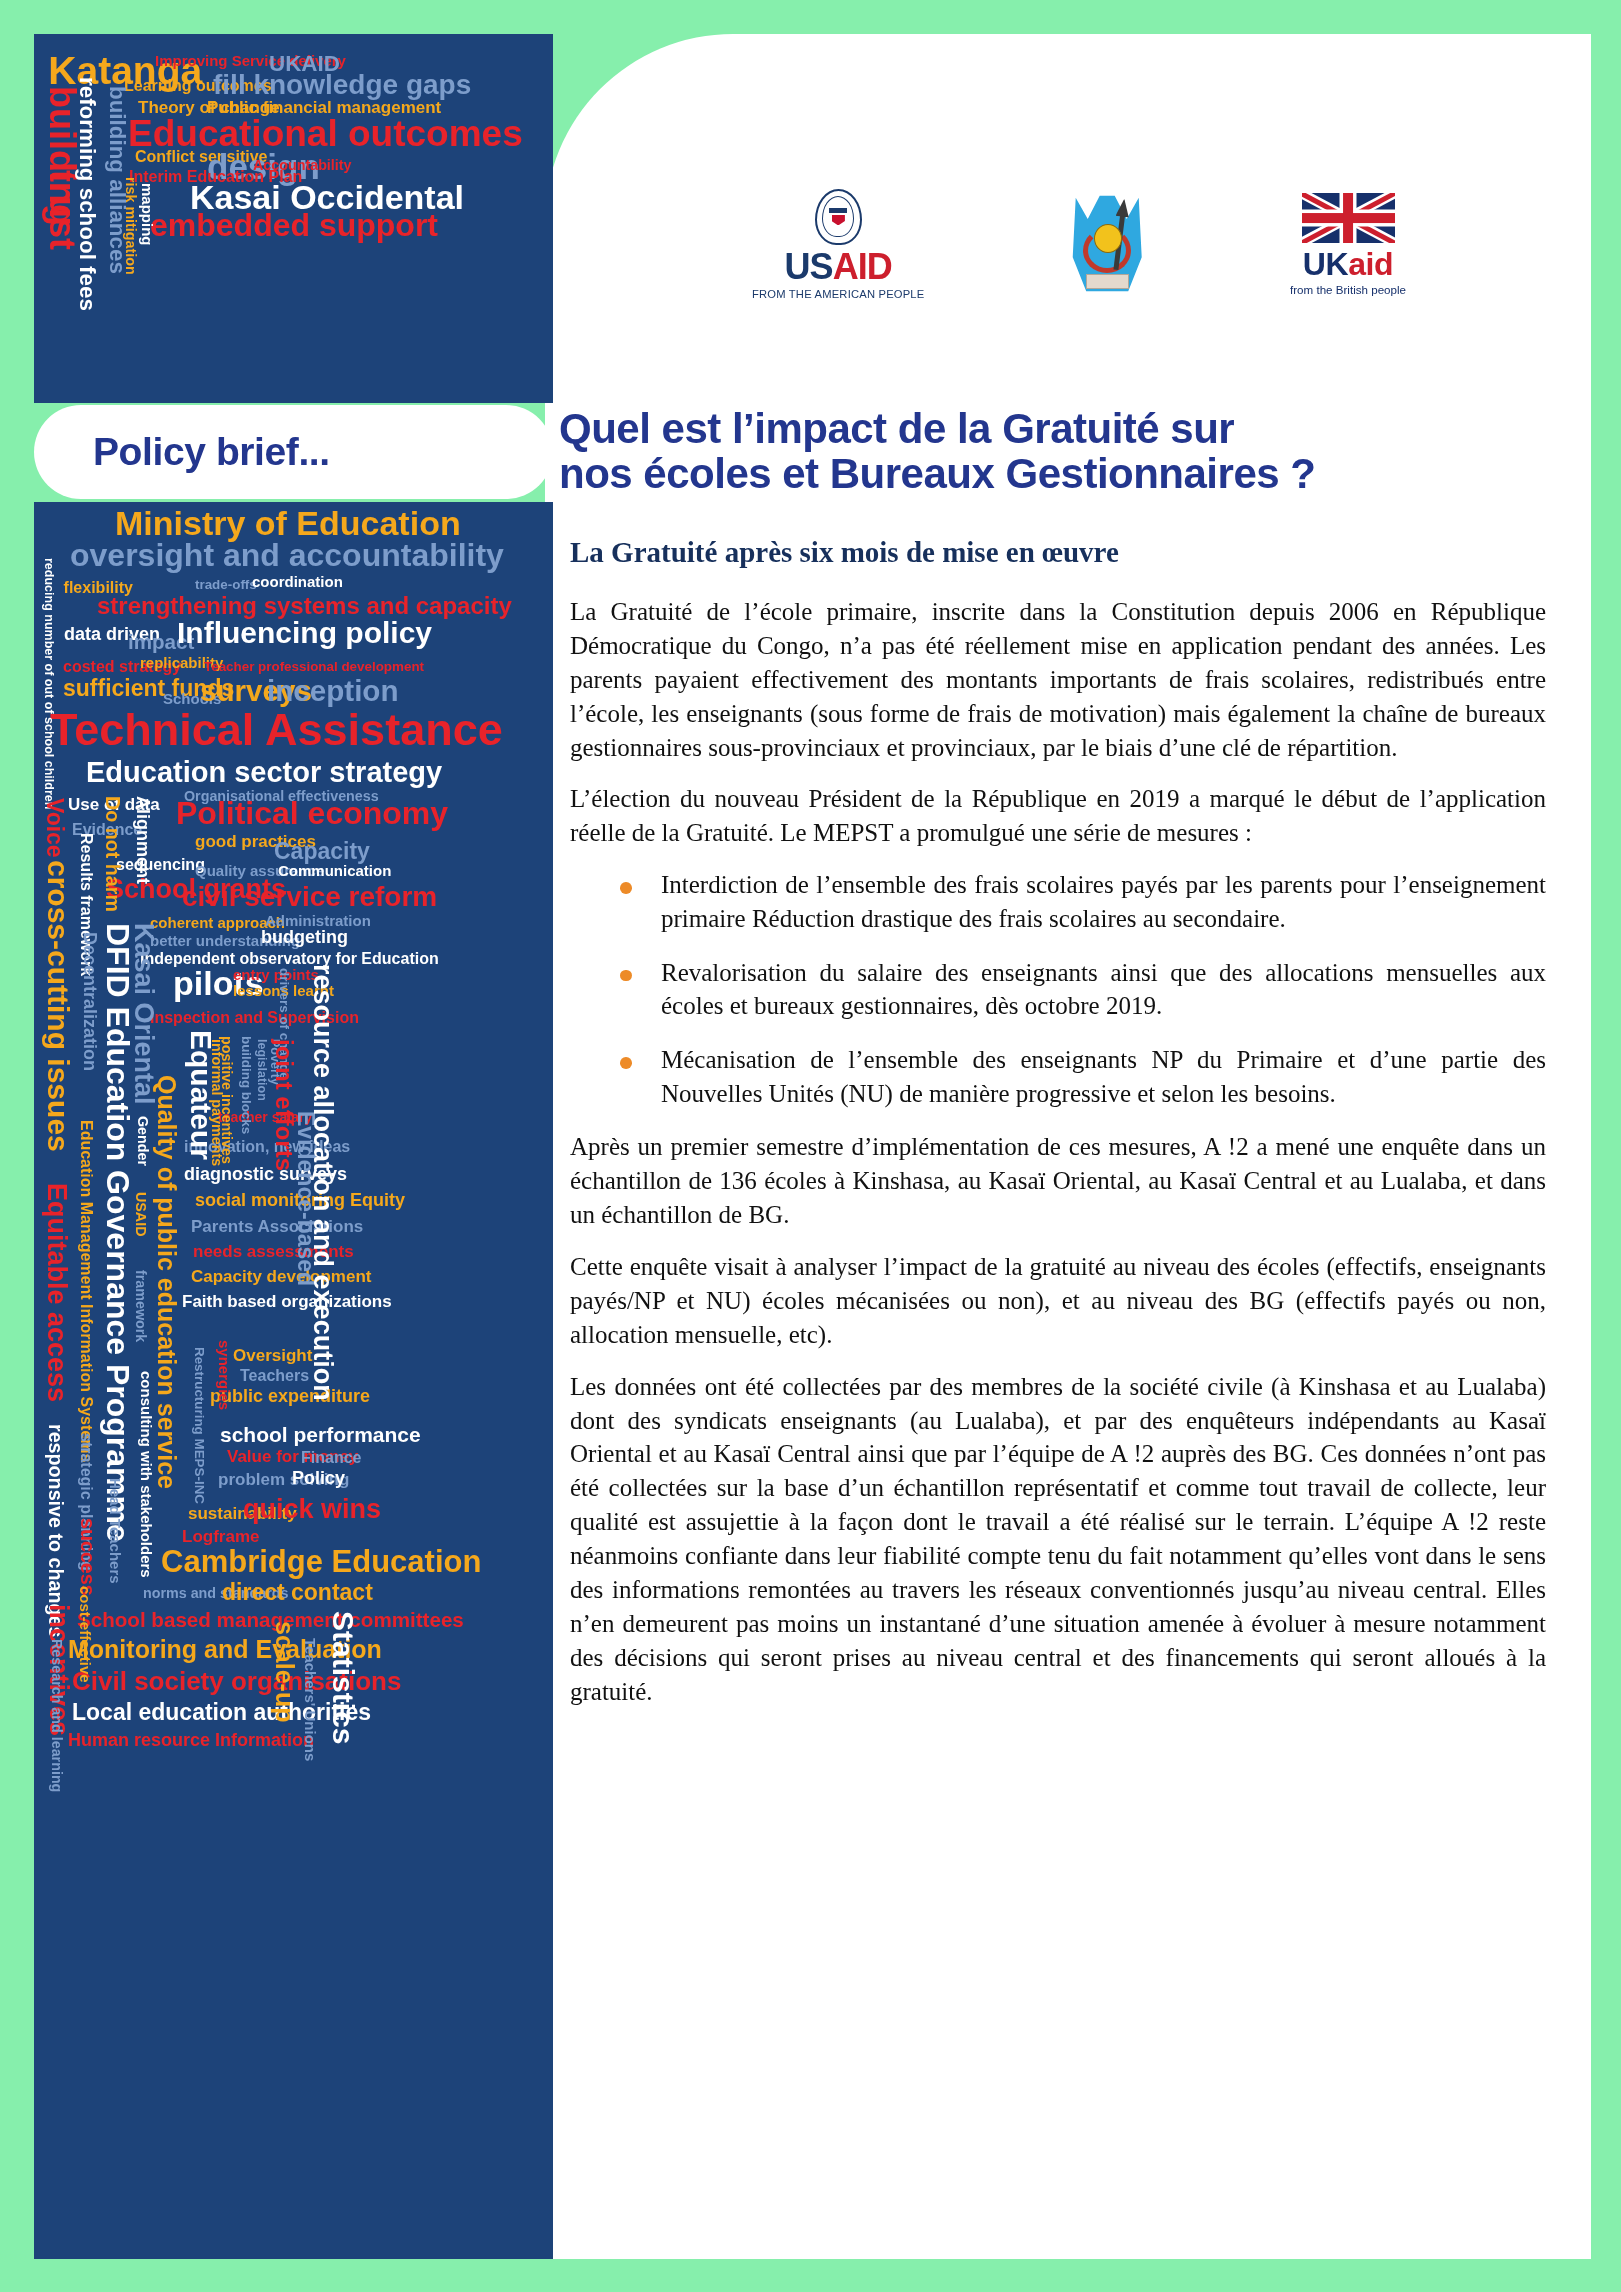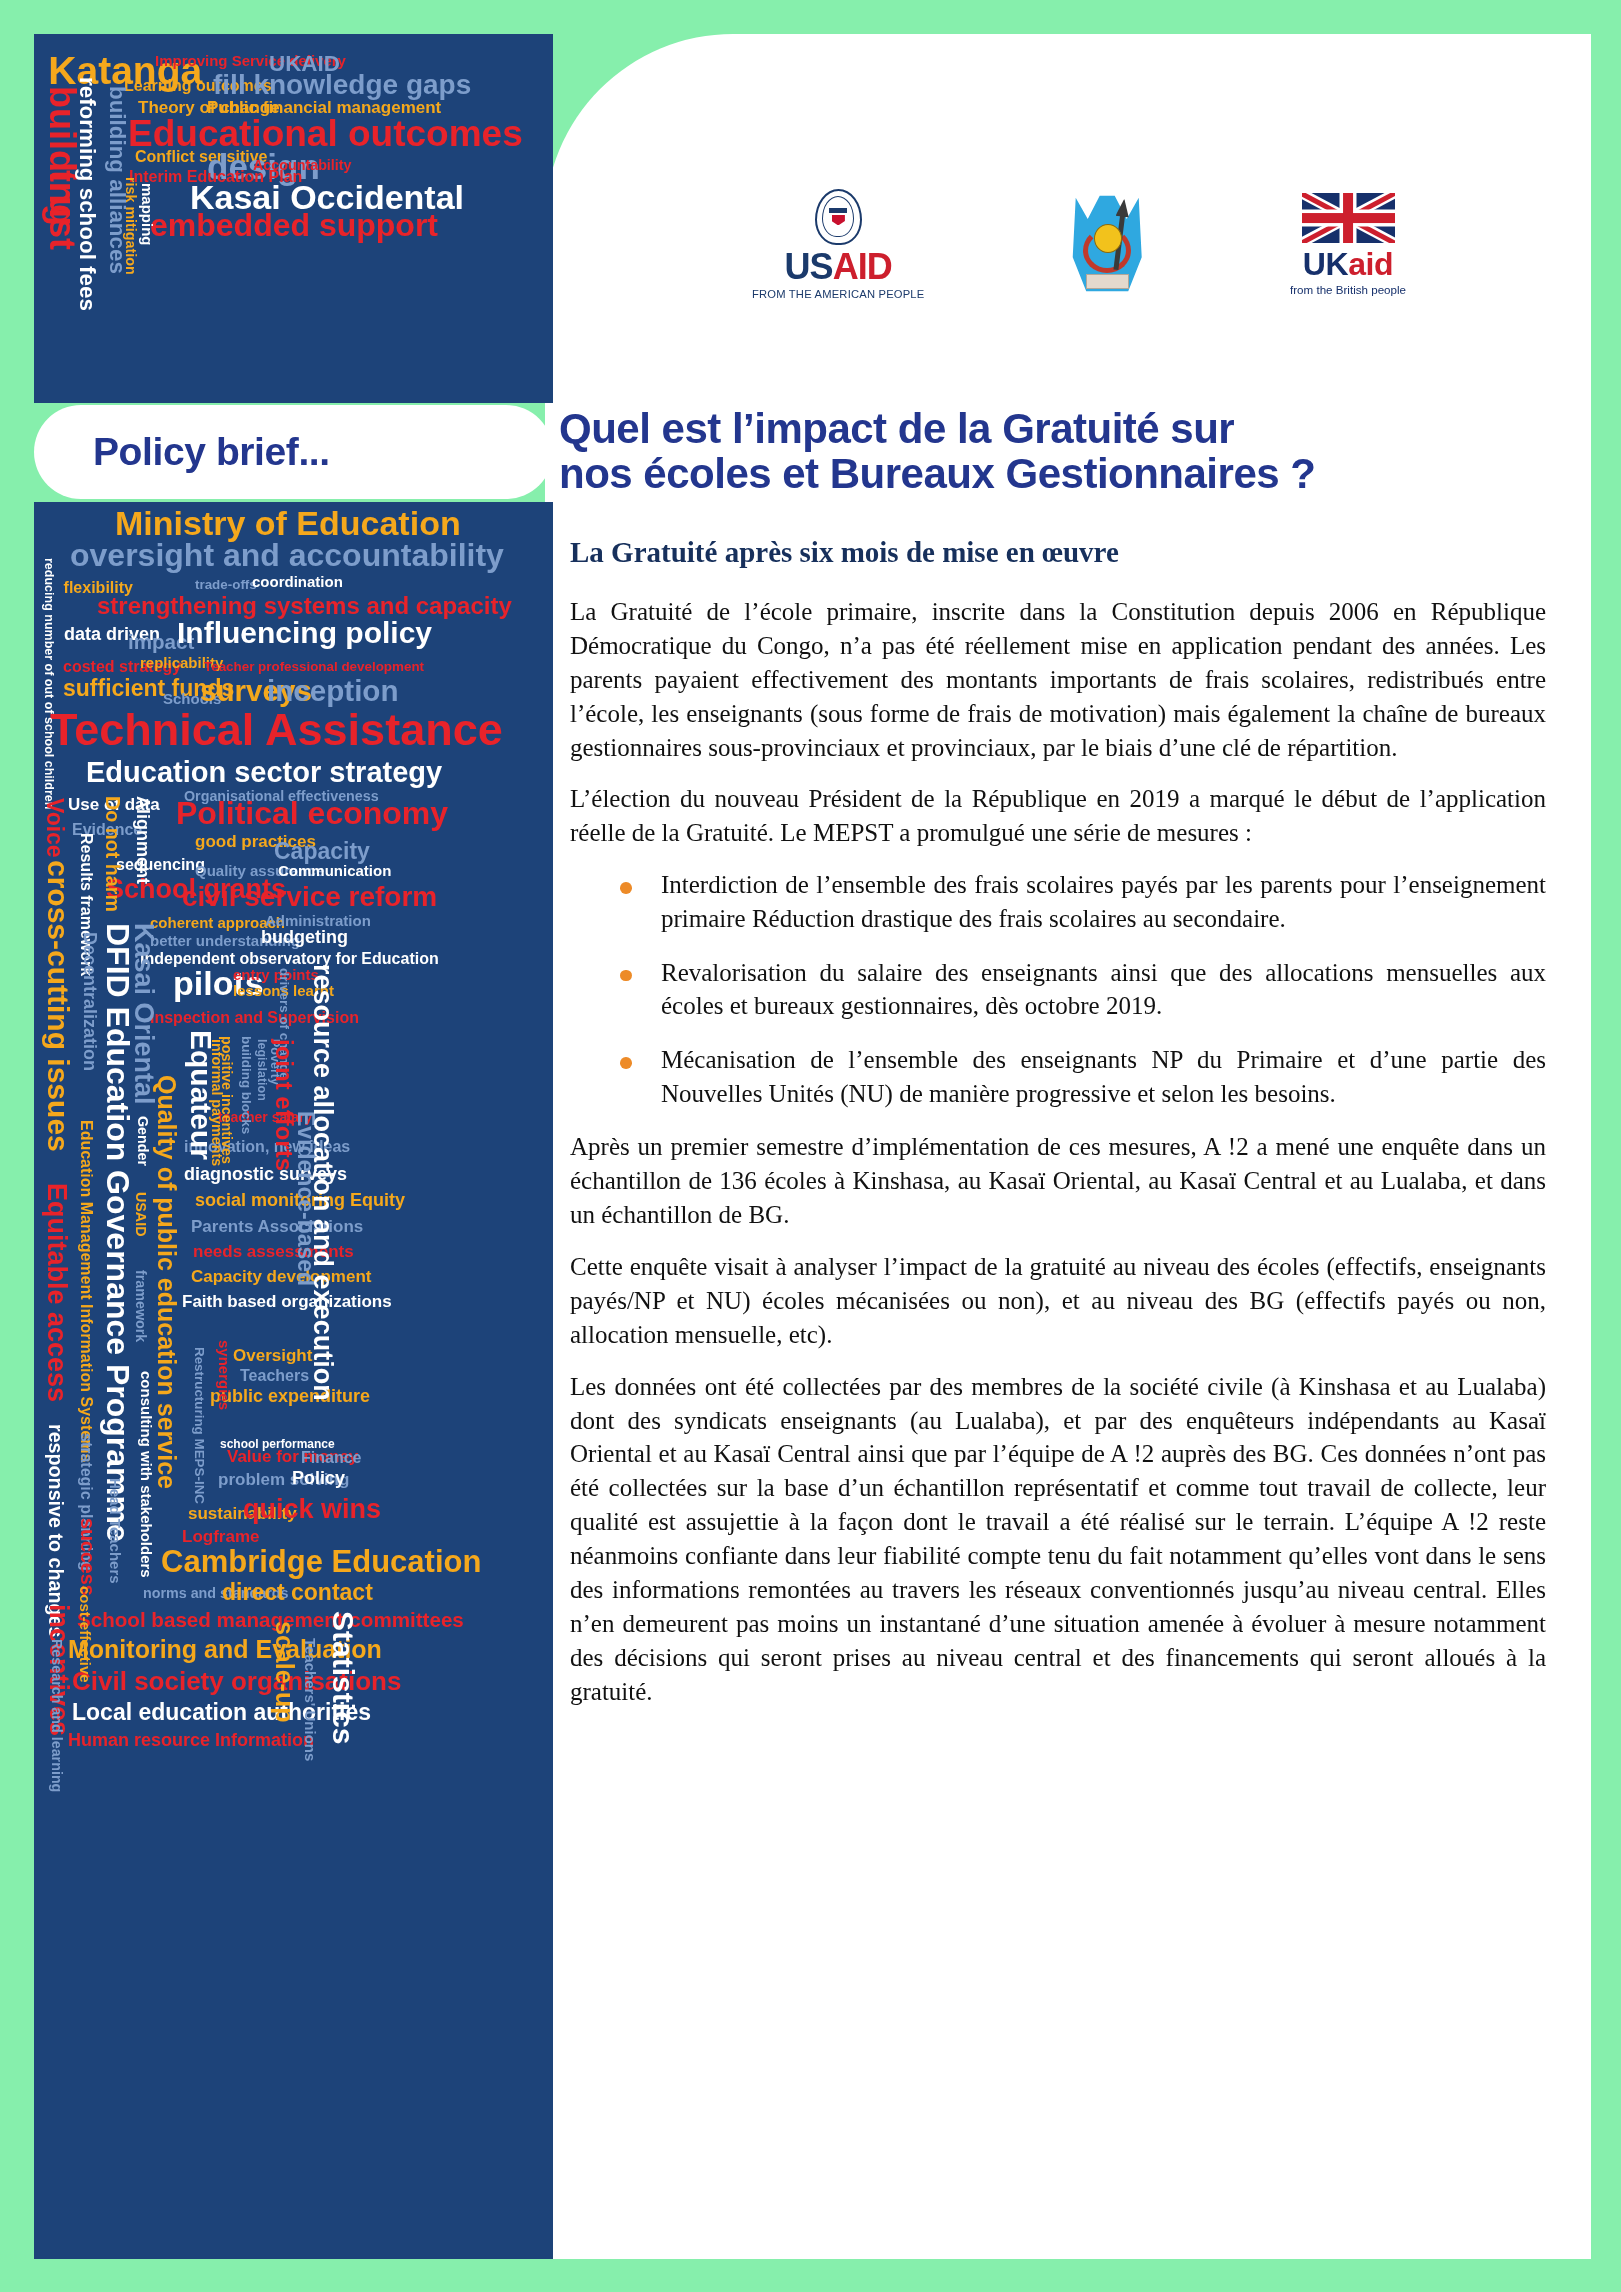--- a/index.html
+++ b/index.html
@@ -280,21 +280,21 @@
       <div class="w" style="left: 150px; top: 638px; font-size: 16px; color: rgb(125, 157, 203);">innovation, new ideas</div>
       <div class="w" style="left: 150px; top: 665px; font-size: 18px; color: rgb(255, 255, 255);">diagnostic surveys</div>
       <div class="w" style="left: 161px; top: 691px; font-size: 18px; color: rgb(245, 168, 28);">social monitoring Equity</div>
       <div class="w" style="left: 157px; top: 718px; font-size: 17px; color: rgb(125, 157, 203);">Parents Associations</div>
       <div class="w" style="left: 159px; top: 743px; font-size: 17px; color: rgb(232, 35, 42);">needs assessments</div>
       <div class="w" style="left: 157px; top: 768px; font-size: 17px; color: rgb(245, 168, 28);">Capacity development</div>
       <div class="w" style="left: 148px; top: 793px; font-size: 17px; color: rgb(255, 255, 255);">Faith based organizations</div>
       <div class="w" style="left: 199px; top: 847px; font-size: 17px; color: rgb(245, 168, 28);">Oversight</div>
       <div class="w" style="left: 206px; top: 867px; font-size: 16px; color: rgb(125, 157, 203);">Teachers</div>
       <div class="w" style="left: 176px; top: 887px; font-size: 18px; color: rgb(245, 168, 28);">public expenditure</div>
-      <div class="w" style="left: 186px; top: 924px; font-size: 12px; color: rgb(255, 255, 255); margin-top: 13px;">school performance</div>
+      <div class="w" style="left: 186px; top: 924px; font-size: 21px; color: rgb(255, 255, 255);">school performance</div>
       <div class="w" style="left: 193px; top: 948px; font-size: 17px; color: rgb(232, 35, 42);">Value for money</div>
       <div class="w" style="left: 267px; top: 949px; font-size: 16px; color: rgb(125, 157, 203);">Finance</div>
       <div class="w" style="left: 184px; top: 971px; font-size: 17px; color: rgb(125, 157, 203);">problem solving</div>
       <div class="w" style="left: 258px; top: 969px; font-size: 18px; color: rgb(255, 255, 255);">Policy</div>
       <div class="w" style="left: 154px; top: 1005px; font-size: 17px; color: rgb(245, 168, 28);">sustainability</div>
       <div class="w" style="left: 209px; top: 996px; font-size: 27px; color: rgb(232, 35, 42);">quick wins</div>
       <div class="w" style="left: 148px; top: 1028px; font-size: 17px; color: rgb(232, 35, 42);">Logframe</div>
       <div class="w" style="left: 127px; top: 1046px; font-size: 31px; color: rgb(245, 168, 28);">Cambridge Education</div>
       <div class="w" style="left: 109px; top: 1085px; font-size: 14.3px; color: rgb(125, 157, 203);">norms and standards</div>
       <div class="w" style="left: 188px; top: 1080px; font-size: 23px; color: rgb(245, 168, 28);">direct contact</div>

